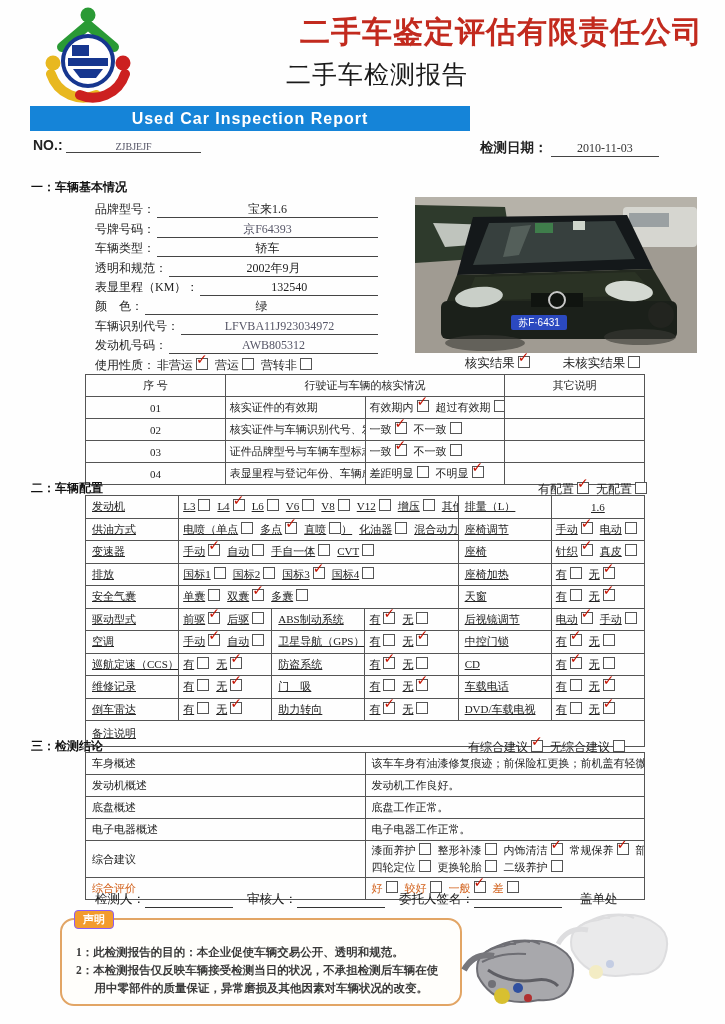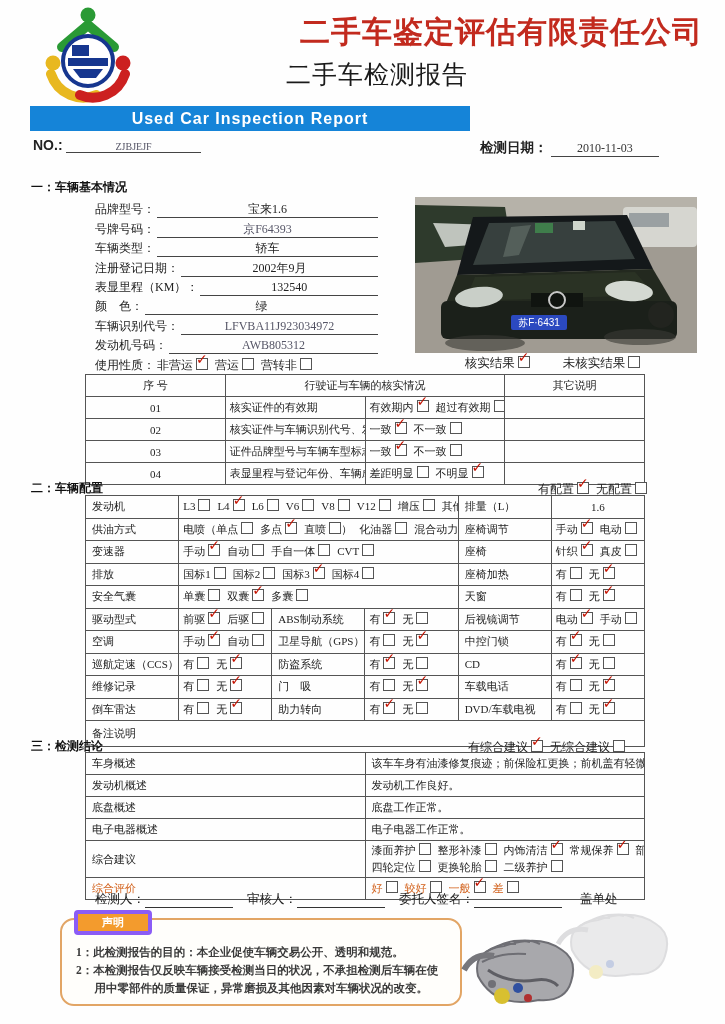--- a/index.html
+++ b/index.html
@@ -35,35 +35,35 @@
   .opt{white-space:nowrap;margin-right:7px;}
   .box{display:inline-block;width:10px;height:10px;border:1px solid #555;margin-left:3px;vertical-align:-1px;position:relative;background:#fff;}
   .ck{position:absolute;left:-1px;top:-7px;color:#c41200;font-weight:bold;font-style:normal;font-size:14px;line-height:14px;font-family:"DejaVu Sans",sans-serif;}
   
   table{border-collapse:collapse;table-layout:fixed;}
   td{border:1px solid #555;font-size:11px;padding:1px 4px;overflow:hidden;white-space:nowrap;}
   .vtable{position:absolute;left:85px;top:374px;width:560px;}
   .vtable td{height:19px;}
   .vtable .c{text-align:center;}
   .ctable{position:absolute;left:85px;top:495px;width:560px;}
-  .ctable td{height:19.5px;}
+  .ctable td{height:19.5px;text-decoration:underline;}
   .ctable .lab{padding-left:6px;}
   .ctable .ctr{display:block;text-align:center;}
   .ctable .note{height:23px;padding-left:6px;}
   .rtable{position:absolute;left:85px;top:752px;width:560px;}
   .rtable td{height:19px;padding-left:6px;}
   .accent, .accent td{color:#d2601a;}
   .advice-line{line-height:17px;}
   
   .sign-line{position:absolute;left:95px;top:891px;width:575px;font-size:12.5px;display:flex;align-items:flex-end;white-space:nowrap;}
   .sig-seg{display:inline-block;border-bottom:1.5px solid #333;width:88px;margin-right:14px;}
   .stamp{margin-left:4px;text-align:center;}
   .decl{position:absolute;left:60px;top:918px;width:398px;height:84px;border:2px solid #e2a565;border-radius:14px;background:#fffefb;}
-  .decl-tab{position:absolute;left:12px;top:-10px;background:#f39b2d;border:4px solid #8b5cf6;border-radius:4px;
-            color:#fff;font-size:11px;font-weight:bold;padding:1px 24px;font-family:"Liberation Sans",sans-serif;}
+  .decl-tab{position:absolute;left:12px;top:-10px;background:#f39b2d;border:1px solid #8b5cf6;border-radius:4px;
+            color:#fff;font-size:11px;font-weight:bold;padding:1px 8px;font-family:"Liberation Sans",sans-serif;}
   .decl-body{padding:24px 14px 0 14px;font-size:11.5px;font-weight:bold;color:#3a3a3a;line-height:1.55;}
   .decl-item{text-indent:-1.6em;padding-left:1.6em;}
   .parts{position:absolute;left:450px;top:896px;width:260px;height:125px;}
 </style>
 </head>
 <body>
 
 <div class="page">
 
   <svg class="logo" viewBox="0 0 100 100">
@@ -100,21 +100,21 @@
       </div>
       <div class="frow">
         <span class="flab">号牌号码：</span>
         <span class="fval blurv">京F64393</span>
       </div>
       <div class="frow">
         <span class="flab">车辆类型：</span>
         <span class="fval">轿车</span>
       </div>
       <div class="frow">
-        <span class="flab">注册登记日期：</span>
+        <span class="flab">透明和规范：</span>
         <span class="fval">2002年9月</span>
       </div>
       <div class="frow">
         <span class="flab">表显里程（KM）：</span>
         <span class="fval">132540</span>
       </div>
       <div class="frow">
         <span class="flab">颜　色：</span>
         <span class="fval">绿</span>
       </div>

